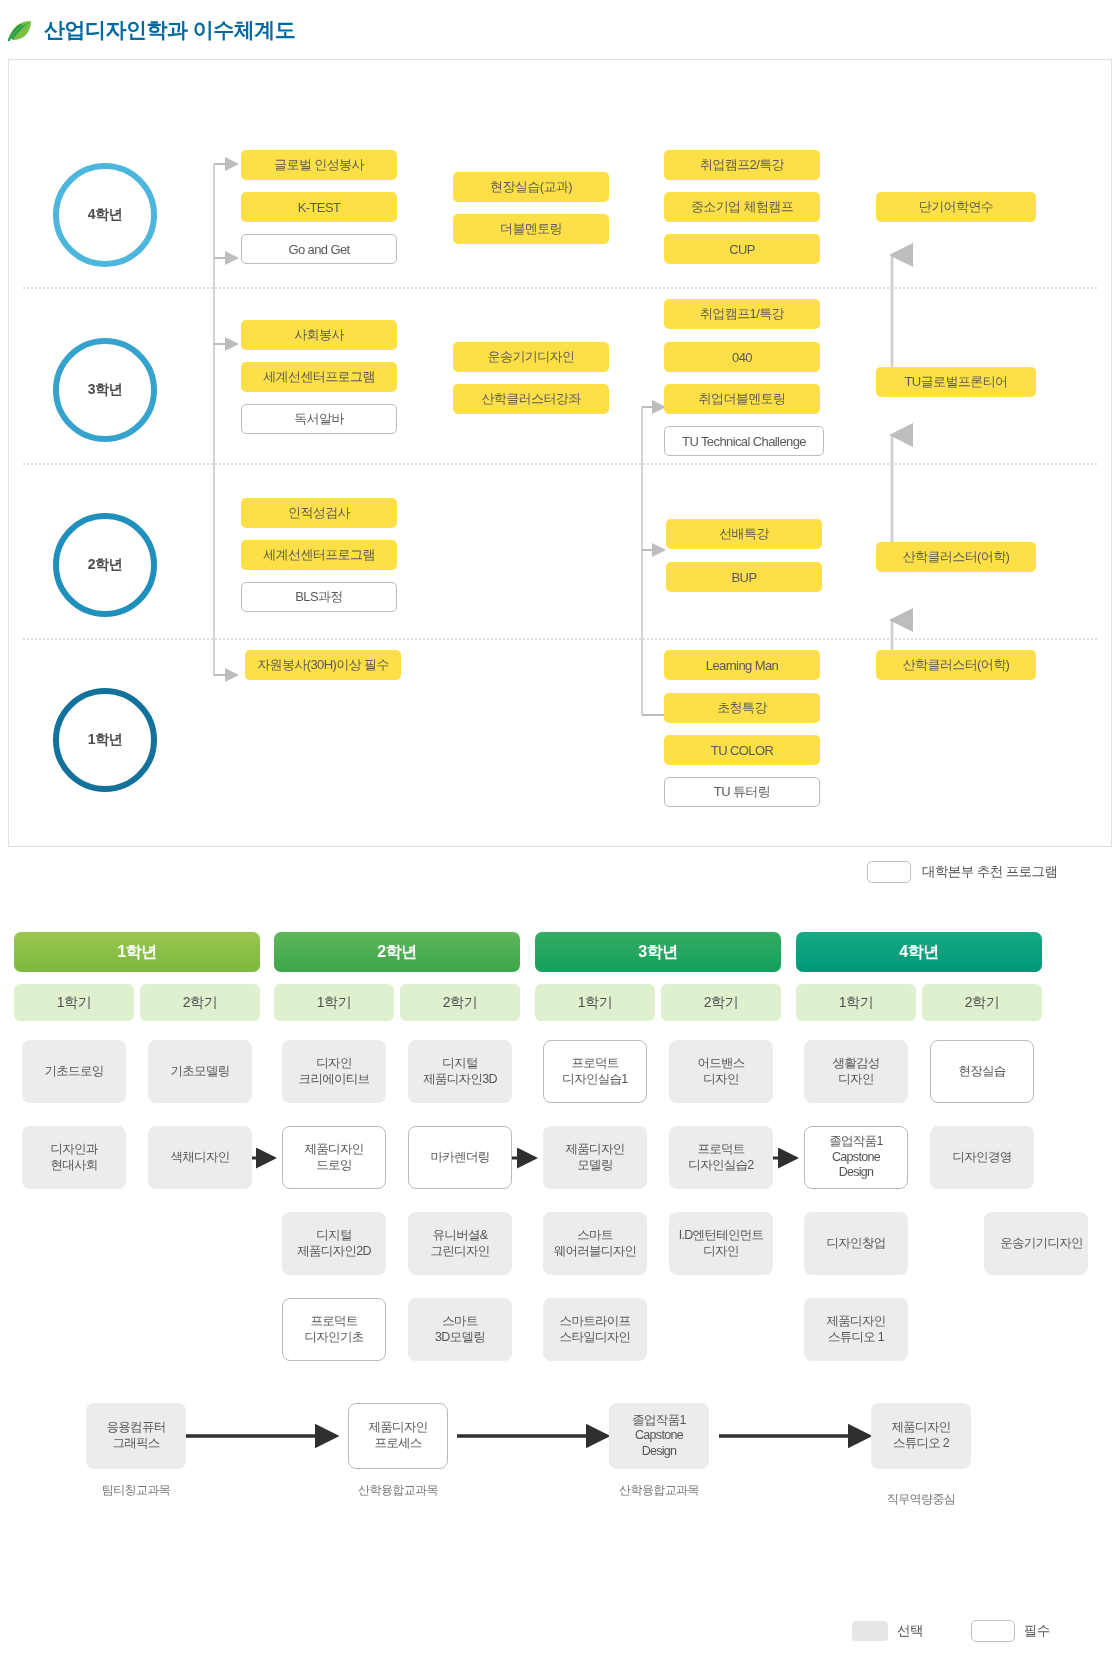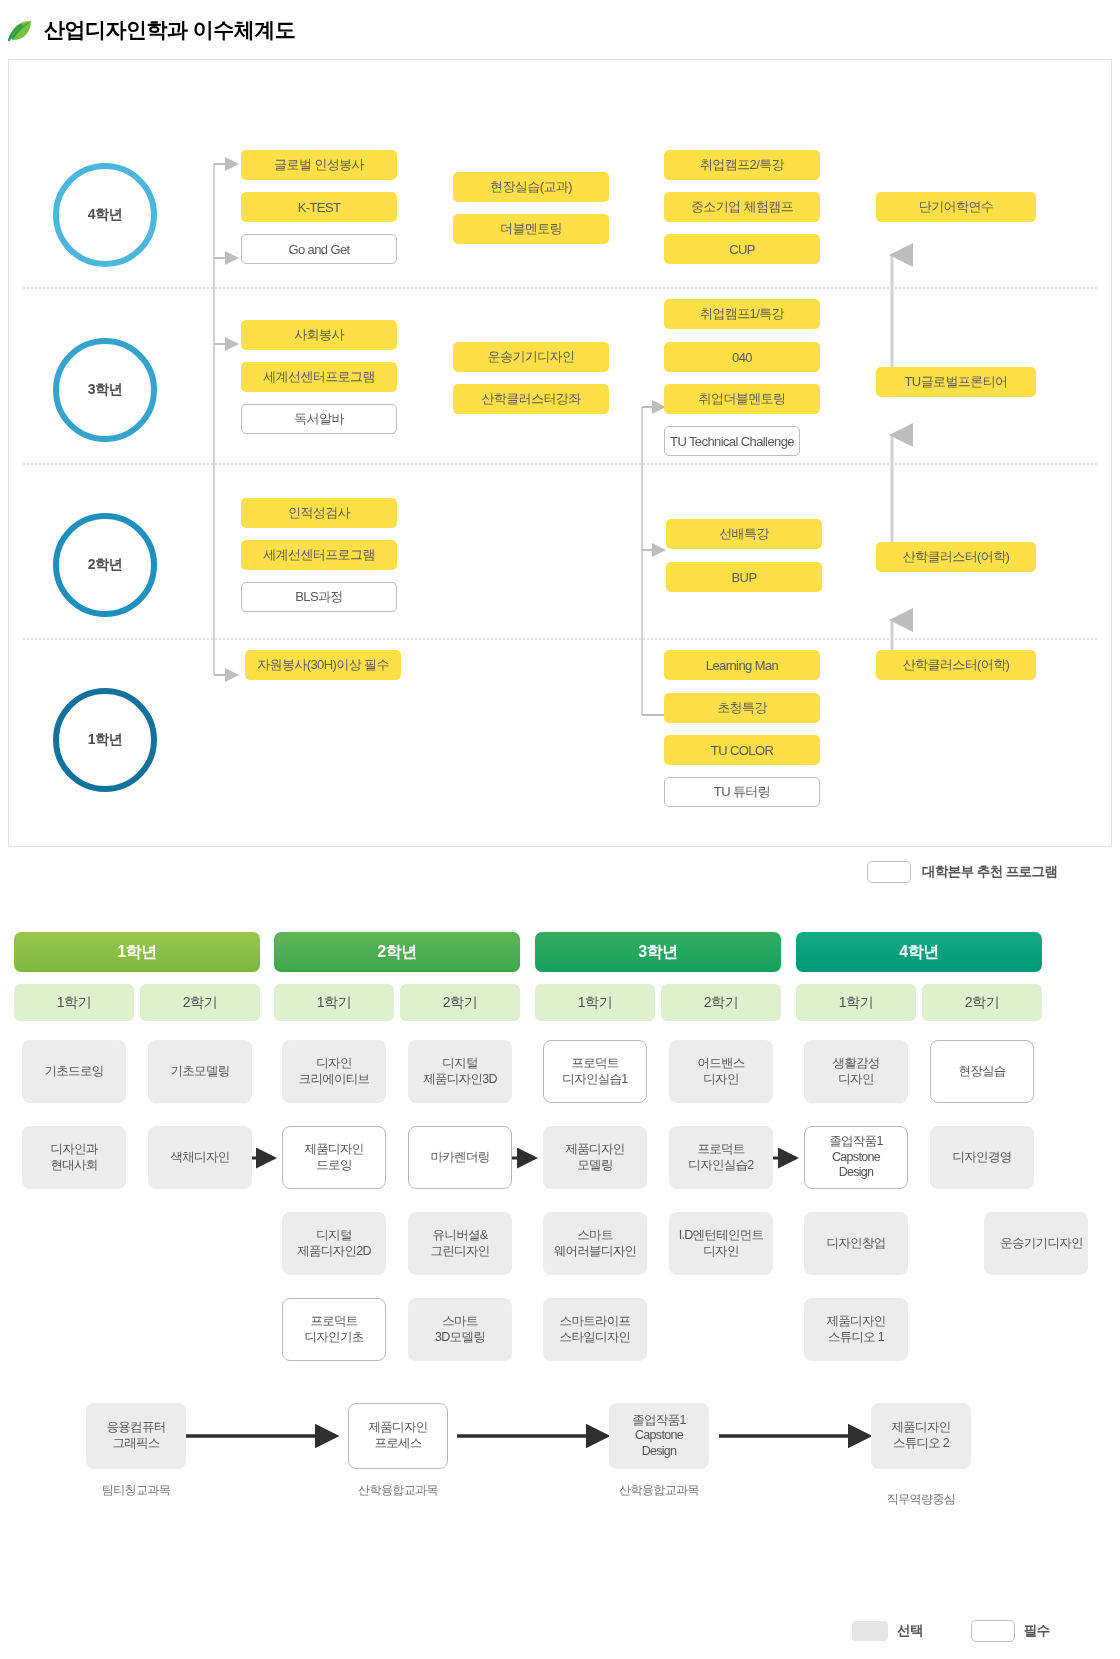--- a/index.html
+++ b/index.html
@@ -25,21 +25,21 @@
     padding-left: 8px;
   }
   .leaf-icon {
     width: 26px; height: 26px;
     margin-right: 10px; margin-top: 2px;
     position: relative; flex: 0 0 auto;
   }
   .leaf-icon svg { display: block; }
   .page-title {
     font-size: 21px; font-weight: bold;
-    color: #000000; letter-spacing: -0.5px;
+    color: #0369a1; letter-spacing: -0.5px;
   }
 
   
   .panel {
     position: absolute;
     left: 8px; top: 59px;
     width: 1104px; height: 788px;
     border: 1px solid #e2e2e2;
     background: #fff;
   }
@@ -102,21 +102,21 @@
     position: absolute; left: 867px; top: 861px;
     display: flex; align-items: center; gap: 11px;
   }
   .legend-box-outline {
     width: 44px; height: 22px; border-radius: 5px;
     border: 1.6px solid #c0c0c0; background: #fff;
   }
   .legend-box-fill {
     width: 36px; height: 20px; border-radius: 4px; background: #e6e6e6;
   }
-  .legend-label { font-size: 13.5px; color: #555; letter-spacing: -0.6px; font-weight: bold; }
+  .legend-label { font-size: 13.5px; color: #555; letter-spacing: -0.6px; }
 
   
   .grid-wrap { position: absolute; left: 0; top: 0; width: 1120px; }
 
   .yr-head {
     position: absolute; height: 40px; border-radius: 7px;
     display: flex; align-items: center; justify-content: center;
     color: #fff; font-size: 16px; font-weight: bold; letter-spacing: -0.4px;
   }
   .yh0 { background: linear-gradient(#9ac64f, #7cb83f); }
@@ -234,21 +234,21 @@
     <div class="chip fill" style="left:232px; top:260px; width:156px;">사회봉사</div>
     <div class="chip fill" style="left:232px; top:302px; width:156px;">세계선센터프로그램</div>
     <div class="chip outline" style="left:232px; top:344px; width:156px;">독서알바</div>
 
     <div class="chip fill" style="left:444px; top:282px; width:156px;">운송기기디자인</div>
     <div class="chip fill" style="left:444px; top:324px; width:156px;">산학클러스터강좌</div>
 
     <div class="chip fill" style="left:655px; top:239px; width:156px;">취업캠프1/특강</div>
     <div class="chip fill" style="left:655px; top:282px; width:156px;">040</div>
     <div class="chip fill" style="left:655px; top:324px; width:156px;">취업더블멘토링</div>
-    <div class="chip outline" style="left:655px; top:366px; width:136px;">TU Technical Challenge</div>
+    <div class="chip outline" style="left:655px; top:366px; width:160px;">TU Technical Challenge</div>
 
     <div class="chip fill" style="left:867px; top:307px; width:160px;">TU글로벌프론티어</div>
 
     <div class="chip fill" style="left:232px; top:438px; width:156px;">인적성검사</div>
     <div class="chip fill" style="left:232px; top:480px; width:156px;">세계선센터프로그램</div>
     <div class="chip outline" style="left:232px; top:522px; width:156px;">BLS과정</div>
 
     <div class="chip fill" style="left:657px; top:459px; width:156px;">선배특강</div>
     <div class="chip fill" style="left:657px; top:502px; width:156px;">BUP</div>
 

